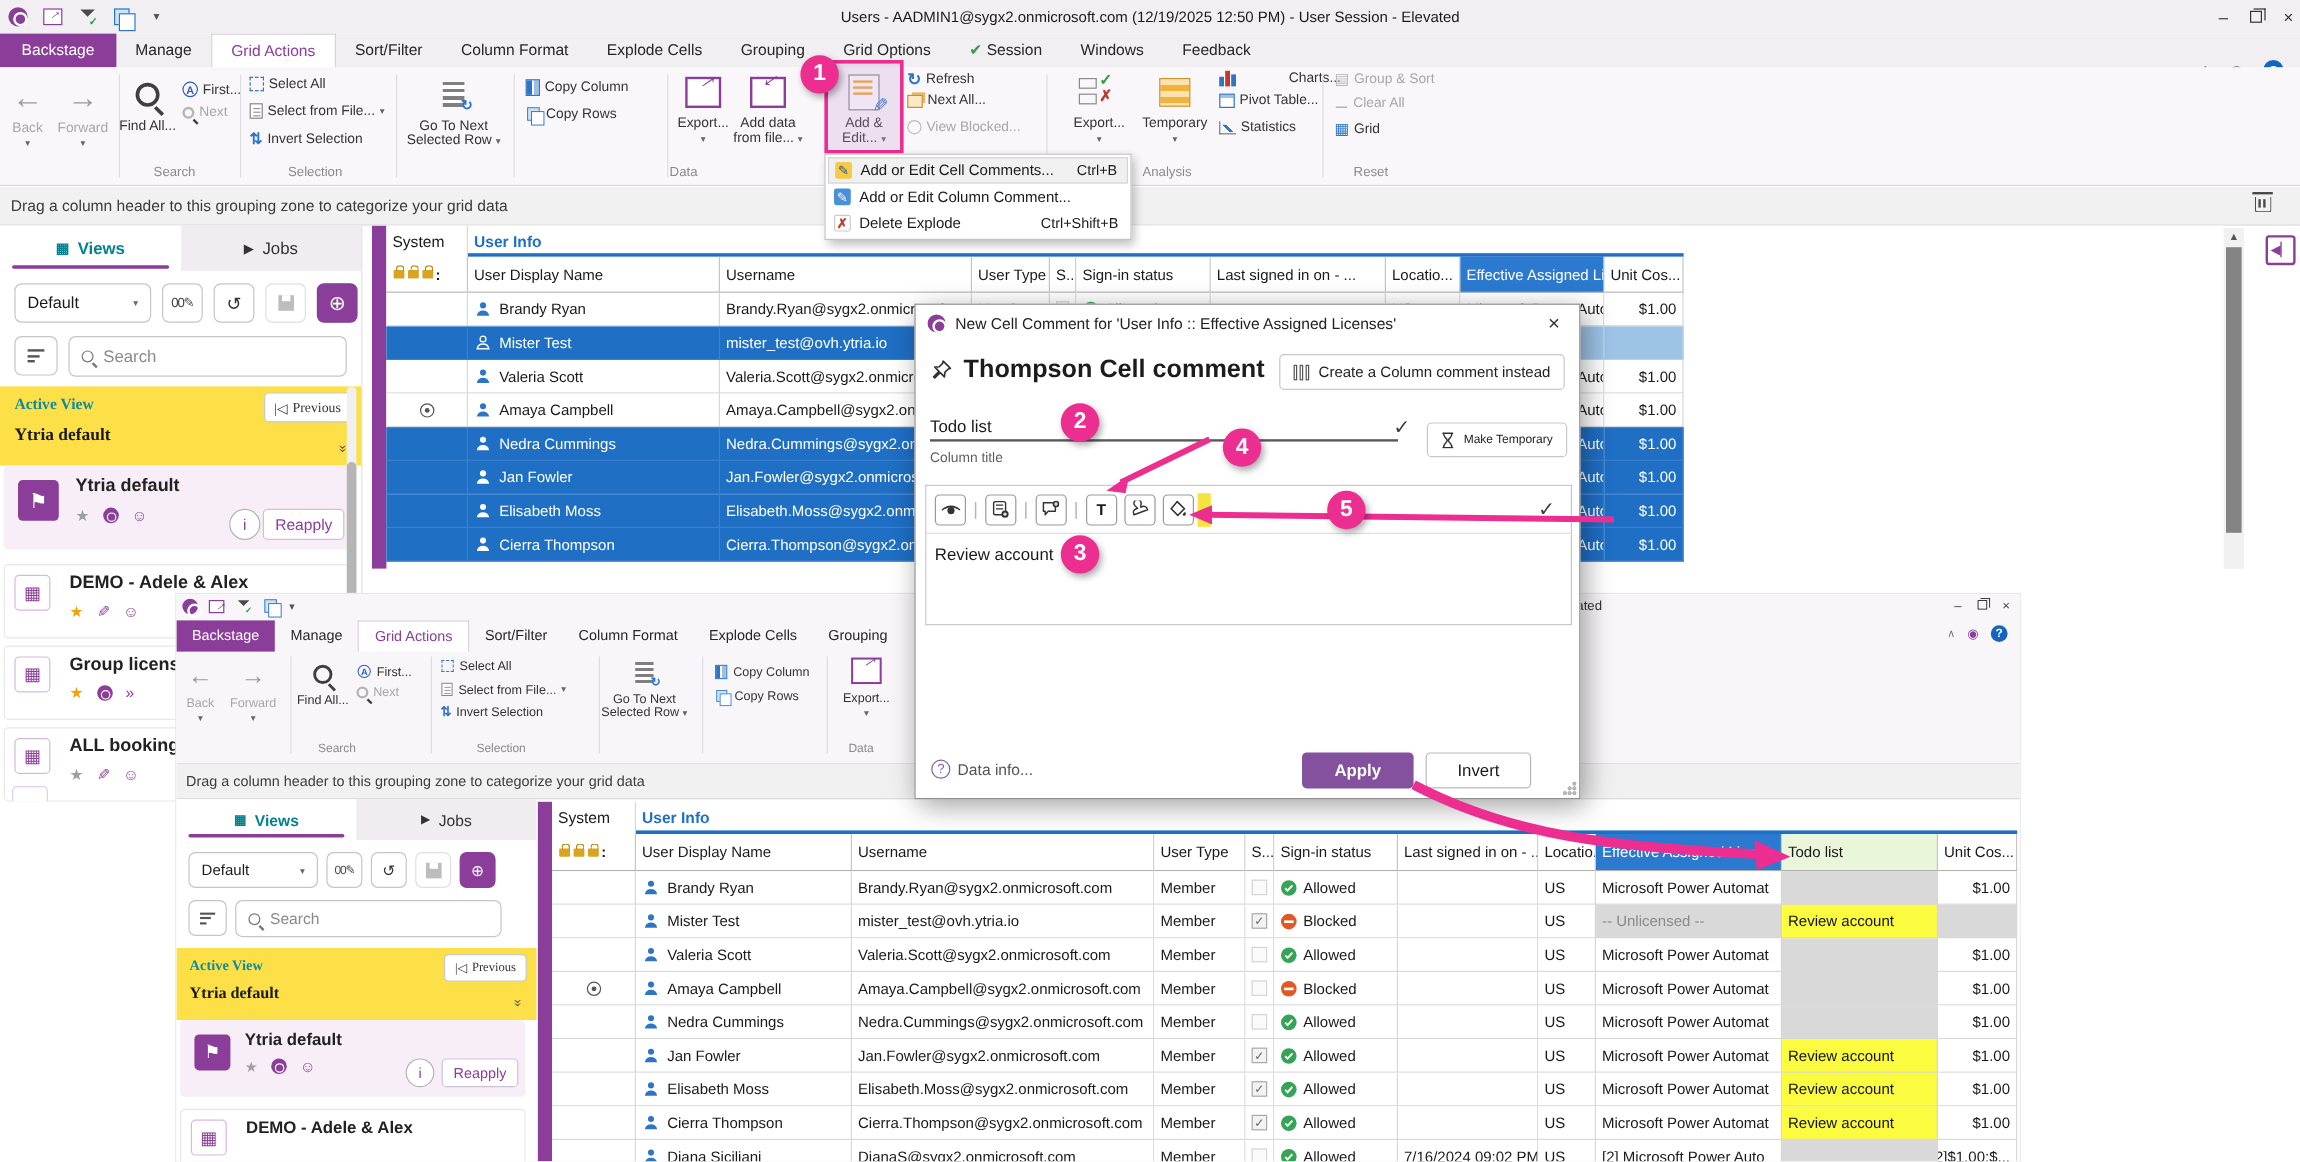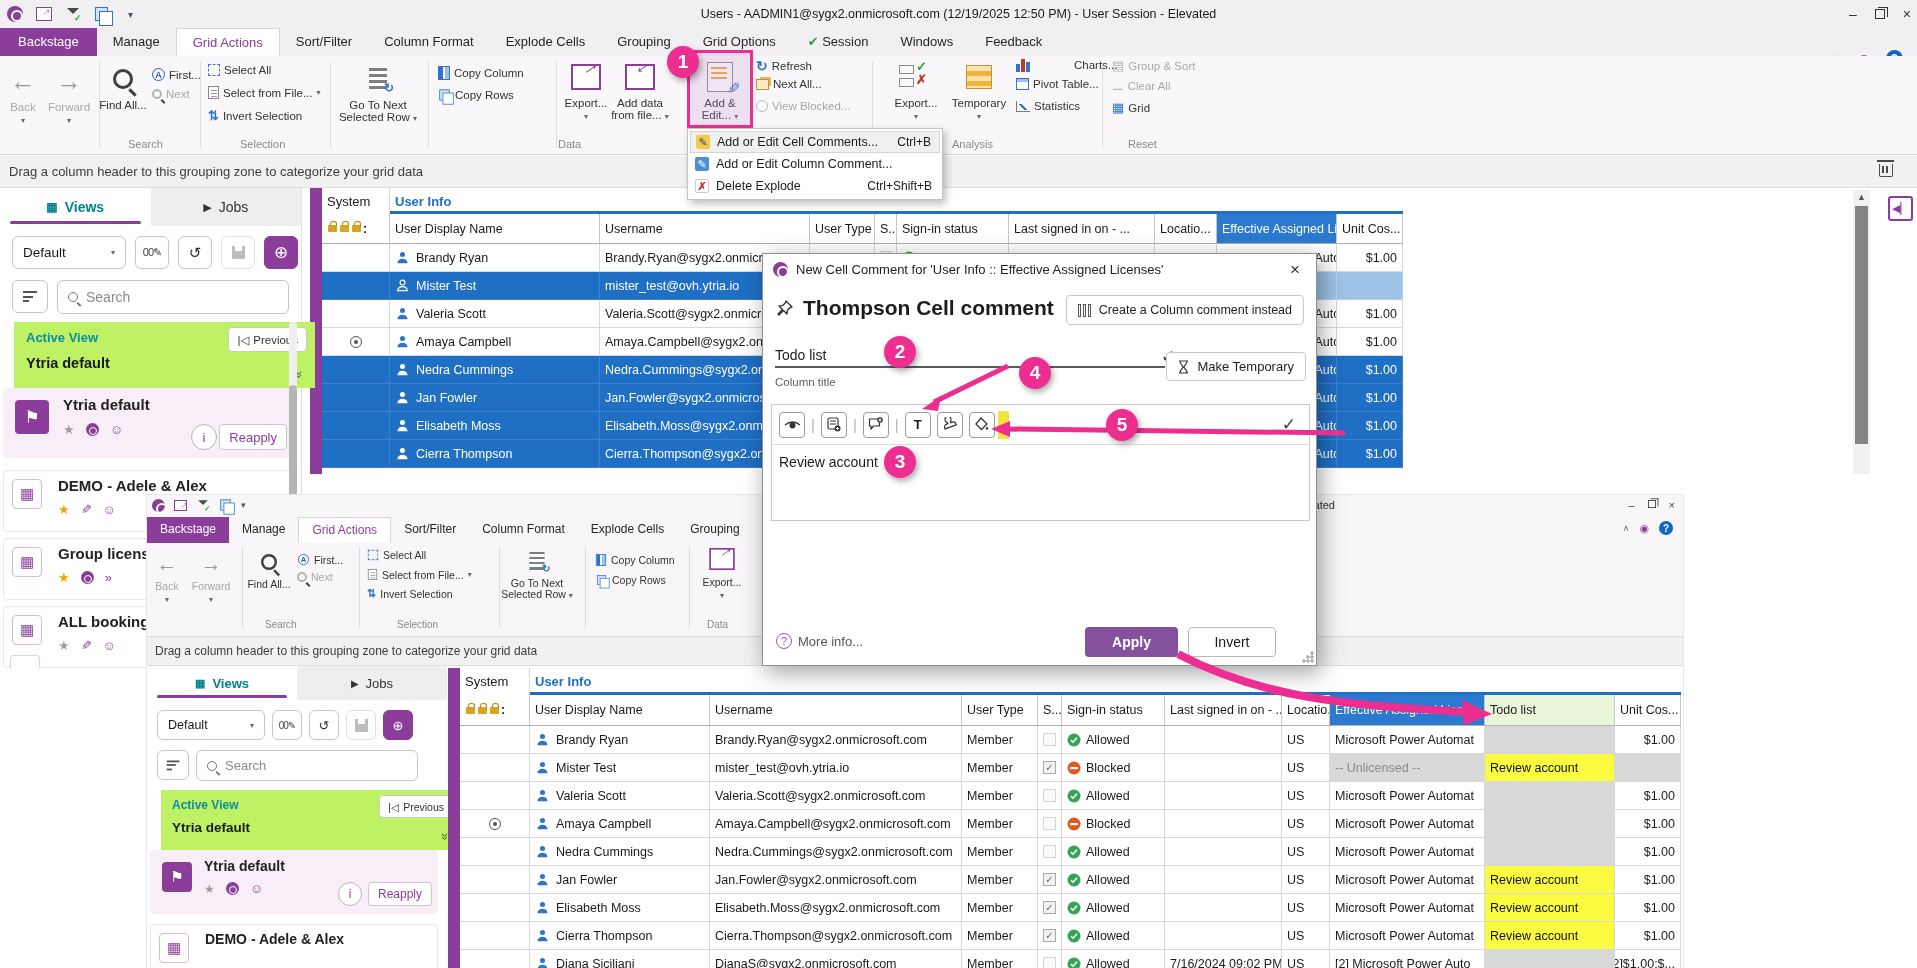--- a/index.html
+++ b/index.html
@@ -132,21 +132,21 @@
   .colpen-ic { font-size:11px; letter-spacing:-1px; color:#444; }
   .floppy-ic { width:13px; height:13px; background:#bdbdbd; position:relative; }
   .floppy-ic::after { content:''; position:absolute; left:3px; top:0; width:7px; height:5px; background:#fff; }
   .sb-search { position:absolute; left:12px; top:92px; display:flex; gap:9px; }
   .filterlines { display:inline-block; width:14px; }
   .filterlines i { display:block; height:2px; background:#555; margin:2.5px 0; }
   .filterlines i:nth-child(2){ width:10px; } .filterlines i:nth-child(3){ width:6px; }
   .search-box { width:232px; height:34px; border:1px solid #c6c6c6; border-radius:6px; display:flex; align-items:center; gap:8px; padding:0 10px; color:#8a8a8a; font-size:14px; background:#fff; }
   .mag2 { width:10px; height:10px; border:1.7px solid #777; border-radius:50%; position:relative; display:inline-block; flex:none; }
   .mag2::after { content:''; position:absolute; width:1.7px; height:5px; background:#777; left:9px; top:9px; transform:rotate(-45deg); }
-  .active-block { position:absolute; left:14px; top:134px; width:100%; height:66px; background:#bef264; padding:6px 12px; }
+  .active-block { position:absolute; left:0; top:134px; width:100%; height:66px; background:#fde047; padding:6px 12px;font-family:Liberation Serif, serif; }
   .av-label { color:#0e8ba1; font-size:13px; font-weight:bold; }
   .prev-btn { position:absolute; right:8px; top:5px; height:25px; border:1px solid #c9c9c9; border-radius:4px; background:#fff; font-size:11.5px; display:flex; align-items:center; gap:4px; padding:0 8px; color:#333; }
   .av-name { font-size:14.5px; font-weight:bold; margin-top:9px; color:#1a1a1a; }
   .dblchev { position:absolute; right:12px; bottom:6px; color:#555; font-size:13px; transform:rotate(90deg); }
   .view-card { position:absolute; left:3px; top:200px; width:290px; height:70px; background:#f8eef7; border-radius:4px; padding:8px 10px; }
   .flag-tile { position:absolute; left:12px; top:12px; width:34px; height:34px; background:#8b3e99; border-radius:4px; color:#fff; font-size:17px; display:flex; align-items:center; justify-content:center; }
   .vc-title { margin-left:50px; font-size:15px; font-weight:bold; color:#222; }
   .vc-icons { margin-left:50px; margin-top:9px; display:flex; gap:11px; font-size:13px; align-items:center; }
   .star { color:#9e9e9e; } .star.on { color:#f0a500; }
   .pen { color:#8b3e99; transform:scaleX(-1); display:inline-block; }
@@ -196,21 +196,21 @@
   
   #dialog { left:762px; top:253px; width:555px; height:413px; background:#fff; border:1px solid #8f8f8f; box-shadow:4px 6px 22px rgba(0,0,0,.38); z-index:30; }
   .dlg-title { position:absolute; left:0; top:0; width:100%; height:30px; display:flex; align-items:center; padding:0 10px; font-size:13px; color:#222; gap:8px; }
   .dlg-x { position:absolute; right:8px; top:4px; width:26px; height:24px; font-size:17px; color:#333; display:flex; align-items:center; justify-content:center; }
   .dlg-head { position:absolute; left:12px; top:42px; font-size:21px; font-weight:bold; color:#1c1c1c; display:flex; align-items:center; gap:9px; }
   .col-btn { position:absolute; right:12px; top:41px; height:30px; border:1px solid #c8c8c8; border-radius:4px; background:#fff; display:flex; align-items:center; gap:8px; padding:0 11px; font-size:12.5px; color:#222; }
   .colbars { display:inline-flex; gap:2px; }
   .colbars i { width:3px; height:13px; background:#fff; border:1px solid #555; display:inline-block; }
   .dlg-input { position:absolute; left:12px; top:90px; width:390px; height:24px; border:none; border-bottom:2px solid #5a5a5a; font-size:14px; color:#1a1a1a; font-family:"Liberation Sans",sans-serif; outline:none; background:transparent; }
   .input-check { position:absolute; left:398px; top:92px; font-size:17px; color:#3f3f3f; }
-  .temp-btn { position:absolute; right:10px; top:98px; height:29px; border:1px solid #c8c8c8; border-radius:4px; background:#fff; display:flex; align-items:center; gap:8px; padding:0 11px; font-size:13px; color:#222; }
+  .temp-btn { position:absolute; right:10px; top:98px; height:29px; border:1px solid #c8c8c8; border-radius:4px; background:#fff; display:flex; align-items:center; gap:8px; padding:0 11px; font-size:10px; color:#222; }
   .col-title-lbl { position:absolute; left:12px; top:122px; font-size:11.5px; color:#5f5f5f; }
   .dlg-toolbar { position:absolute; left:8px; top:150px; width:539px; height:41px; border:1px solid #c9c9c9; border-bottom:1px solid #dedede; display:flex; align-items:center; gap:6px; padding:0 7px; background:#fff; }
   .tbtn { width:26px; height:26px; border:1px solid #9a9a9a; border-radius:4px; background:#fff; display:flex; align-items:center; justify-content:center; }
   .tsep { color:#b5b5b5; font-size:15px; }
   .yswatch { width:11px; height:28px; background:#f3e53c; margin-left:-3px; }
   .tb-check { margin-left:auto; font-size:17px; color:#3f3f3f; padding-right:6px; }
   .dlg-text { position:absolute; left:8px; top:191px; width:539px; height:76px; border:1px solid #c9c9c9; border-top:none; font-size:14px; color:#1a1a1a; padding:9px 7px; background:#fff; }
   .dlg-footer { position:absolute; left:0; bottom:0; width:100%; height:46px; }
   .more-info { position:absolute; left:13px; top:14px; font-size:13px; color:#555; display:flex; align-items:center; gap:6px; }
   .qmark { width:16px; height:16px; border:1.4px solid #8b5ea8; border-radius:50%; color:#8b5ea8; font-size:11px; display:flex; align-items:center; justify-content:center; }
@@ -1517,21 +1517,21 @@
           <path d="M13.5 9.5q1.5 2 0 3t-2-1z" fill="#333"></path>
         </svg>
     </span>
     <span class="yswatch"></span>
     <span class="tb-check">✓</span>
   </div>
   <div class="dlg-text">Review account</div>
   <div class="dlg-footer">
     <div class="more-info">
       <span class="qmark">?</span>
-      <span>More info...</span>
+      <span>Data info...</span>
     </div>
     <button class="apply-btn">Apply</button>
     <button class="cancel-btn">Invert</button>
   </div>
   <div class="grip"></div>
 </div>
 
 <svg class="abs" id="arrow-layer">
   <path d="M1008 366 L934 402" stroke="#ed2e91" stroke-width="5" fill="none"></path>
   <polygon points="922,409 941,396 938,411" fill="#ed2e91"></polygon>

